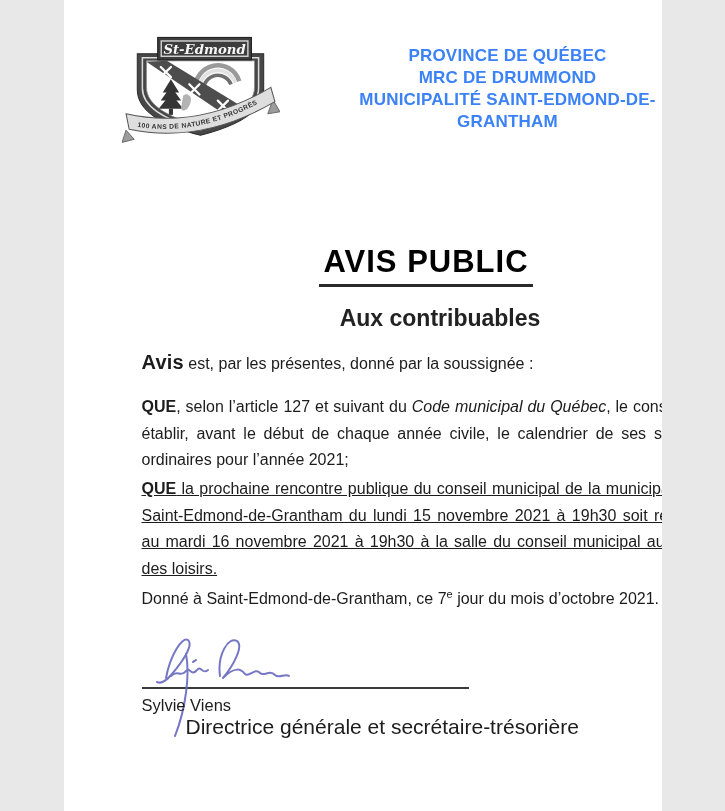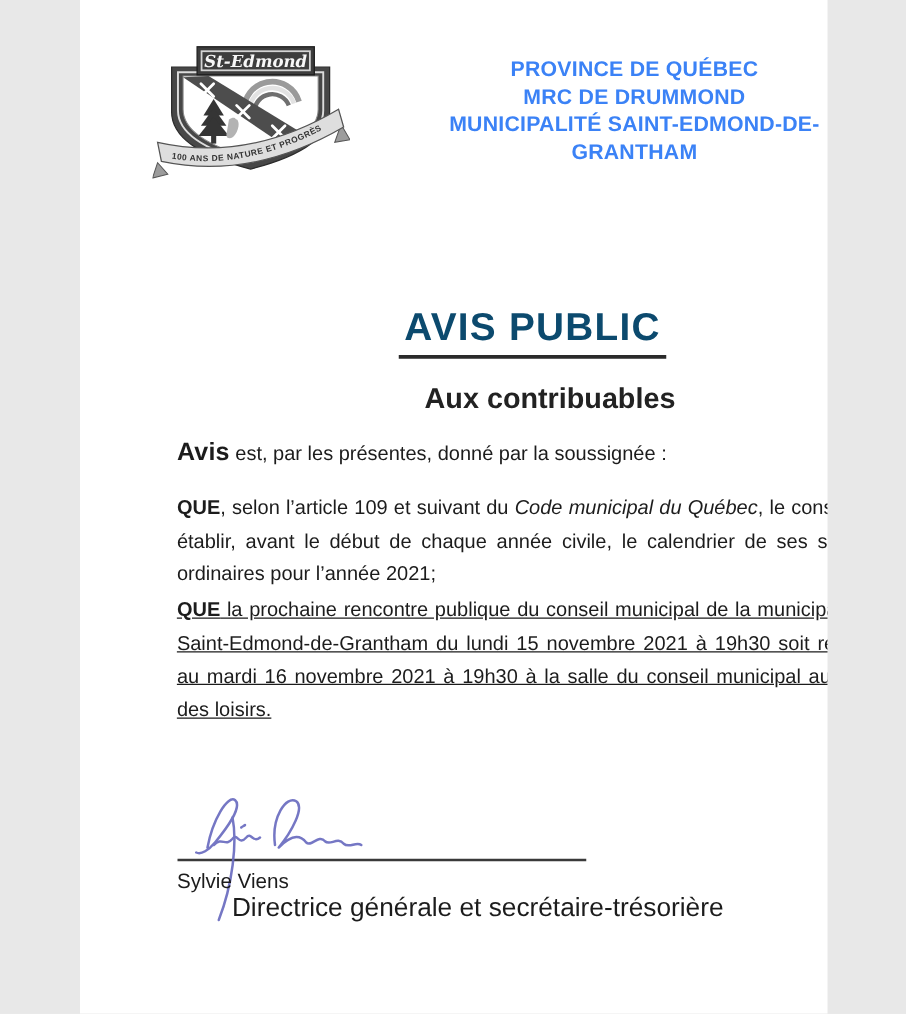--- a/index.html
+++ b/index.html
@@ -37,21 +37,21 @@
     position: absolute;
     left: 0; top: 244px;
     width: 725px;
     text-align: center;
   }
   .title-text {
     display: inline-block;
     font-size: 31px;
     font-weight: bold;
     letter-spacing: 1px;
-    color: #0c4a6e;
+    color: #000000;
     border-bottom: 3px solid #2a2a2a;
     padding: 0 4px 4px 4px;
   }
   .subtitle {
     position: absolute;
     left: 0; top: 305px;
     width: 725px;
     text-align: center;
     font-size: 23px;
     font-weight: bold;
@@ -156,27 +156,30 @@
     <span class="title-text">AVIS PUBLIC</span>
   </div>
 
   <div class="subtitle">Aux contribuables</div>
 
   <div class="bodyblock intro">
     <span class="lead">Avis</span><span> est, par les présentes, donné par la soussignée :</span>
   </div>
 
   <div class="bodyblock para para1">
-    <span class="lead-que">QUE</span><span>, selon l’article 109 et suivant du </span><span class="em-it">Code municipal du Québec</span><span>, le conseil doit établir, avant le début de chaque année civile, le calendrier de ses séances ordinaires pour l’année 2021;</span>
+    <span class="lead-que">QUE</span><span>, selon l’article 127 et suivant du </span><span class="em-it">Code municipal du Québec</span><span>, le conseil doit établir, avant le début de chaque année civile, le calendrier de ses séances ordinaires pour l’année 2021;</span>
   </div>
 
   <div class="bodyblock para para2">
     <span class="lead-que">QUE</span><span> la prochaine rencontre publique du conseil municipal de la municipalité de Saint-Edmond-de-Grantham du lundi 15 novembre 2021 à 19h30 soit reportée au mardi 16 novembre 2021 à 19h30 à la salle du conseil municipal au chalet des loisirs.</span>
   </div>
 
+  <div class="bodyblock dateline">
+    <span>Donné à Saint-Edmond-de-Grantham, ce 7</span><span class="sup-e">e</span><span> jour du mois d’octobre 2021.</span>
+  </div>
 
   <div class="sig-line"></div>
   <svg class="sig-svg" viewBox="0 0 150 122">
     <g fill="none" stroke-width="2" stroke-linecap="round" stroke-linejoin="round" opacity="0.92">
       <path d="M 22 54 C 26 32 38 12 44 16 C 50 21 38 38 28 50 C 23 56 17 60 13 58" stroke="#6a6cc0"></path>
       <path d="M 27 52 C 34 45 36 54 42 47 C 46 42 47 53 53 46 C 57 41 58 51 64 46" stroke="#6a6cc0"></path>
       <path d="M 42 30 C 46 50 42 84 31 112" stroke="#6a6cc0"></path>
       <path d="M 76 52 C 73 30 85 12 93 17 C 100 22 89 42 79 54 C 91 42 97 45 101 50 C 105 54 111 43 116 49 C 120 53 126 45 131 51 C 135 55 141 49 145 52" stroke="#6a6cc0"></path>
       <path d="M 49 38 C 50 37 51 37 52 36" stroke="#6a6cc0"></path>
     </g>

